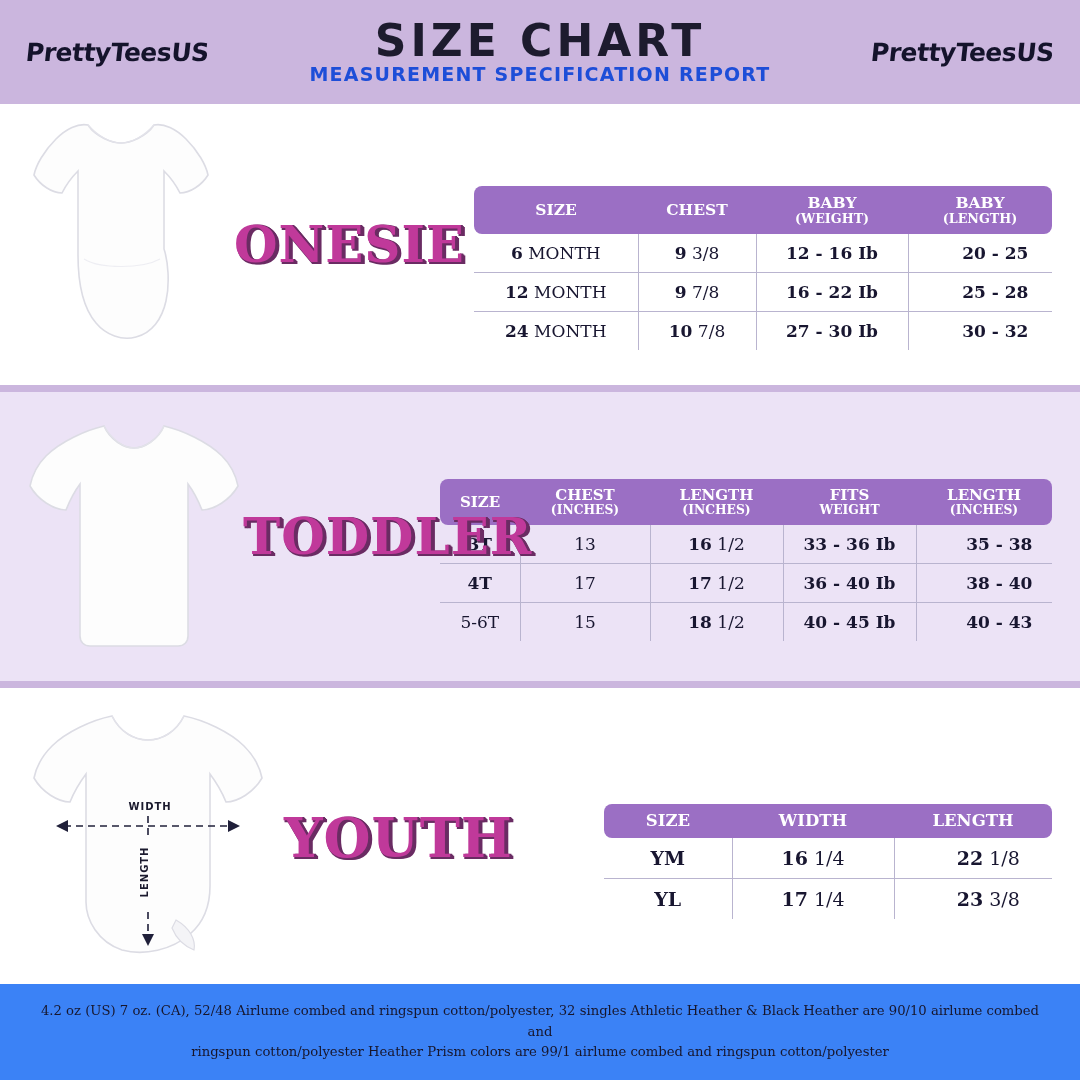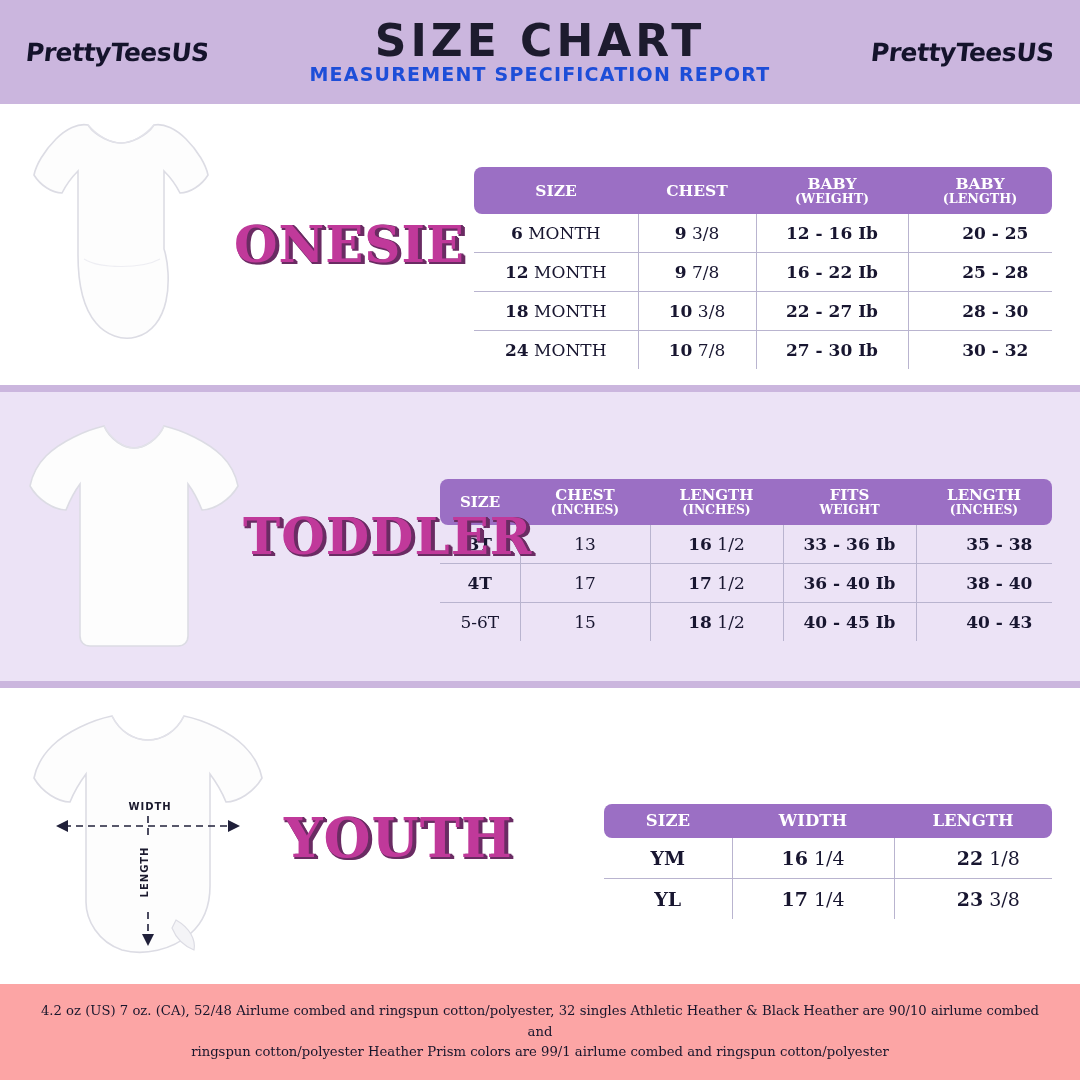--- a/index.html
+++ b/index.html
@@ -154,21 +154,21 @@
   .tbl-youth th:nth-child(3) { width: 158px; }
   .tbl-youth td { padding: 12px 10px; }
 
   
   .footer {
     position: absolute;
     left: 0;
     bottom: 0;
     width: 1080px;
     height: 96px;
-    background: #fca5a5;
+    background: #3b82f6;
     display: flex;
     align-items: center;
     justify-content: center;
     padding: 0 34px;
   }
   .footer p {
     margin: 0;
     text-align: center;
     font-family: "DejaVu Serif", serif;
     font-size: 13.2px;
@@ -231,26 +231,20 @@
           <td><span class="num-strong">12 - 16 Ib</span></td>
           <td><span class="num-strong">20 - 25</span></td>
         </tr>
         <tr>
           <td><span class="num-strong">12</span><span class="frac"> MONTH</span></td>
           <td><span class="num-strong">9</span><span class="frac"> 7/8</span></td>
           <td><span class="num-strong">16 - 22 Ib</span></td>
           <td><span class="num-strong">25 - 28</span></td>
         </tr>
         <tr>
-          <td><span class="num-strong">18</span><span class="frac">  MONTH</span></td>
-          <td><span class="num-strong">10</span><span class="frac"> 3/8</span></td>
-          <td><span class="num-strong">22 - 27 Ib</span></td>
-          <td><span class="num-strong">28 - 30</span></td>
-        </tr>
-        <tr>
           <td><span class="num-strong">24</span><span class="frac"> MONTH</span></td>
           <td><span class="num-strong">10</span><span class="frac"> 7/8</span></td>
           <td><span class="num-strong">27 - 30 Ib</span></td>
           <td><span class="num-strong">30 - 32</span></td>
         </tr>
       </tbody>
     </table>
   </div>
 </div>
 

